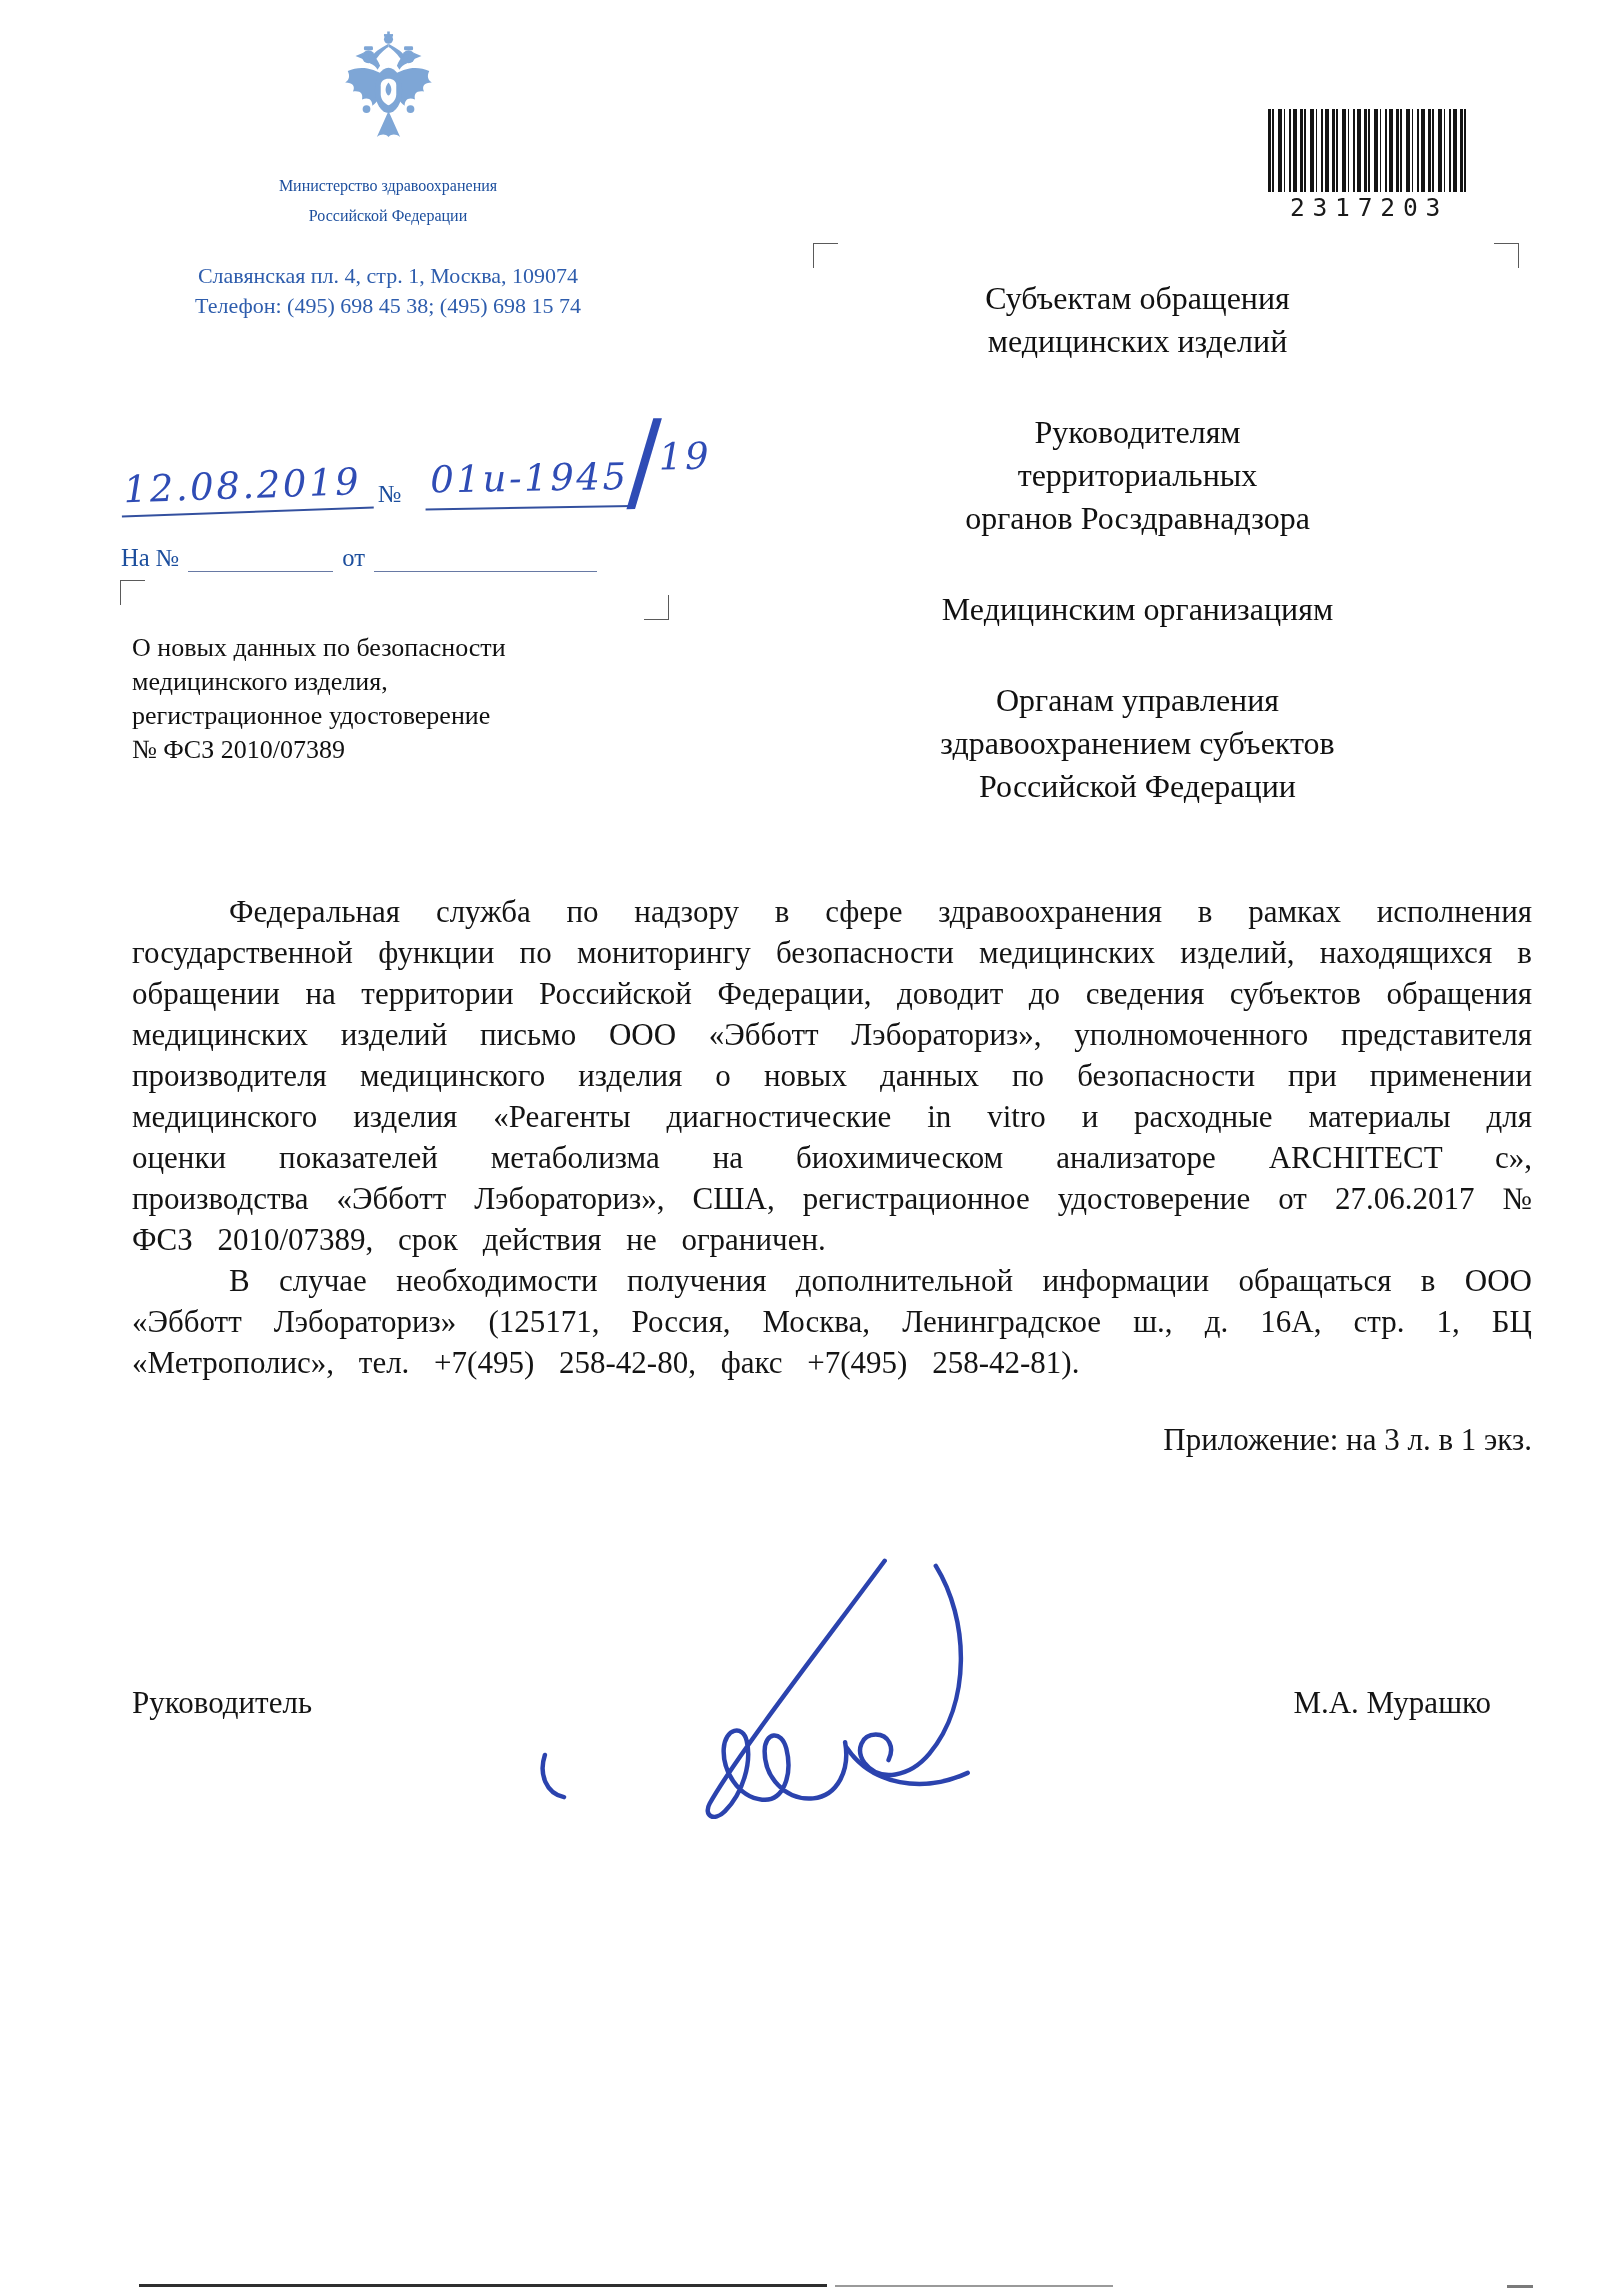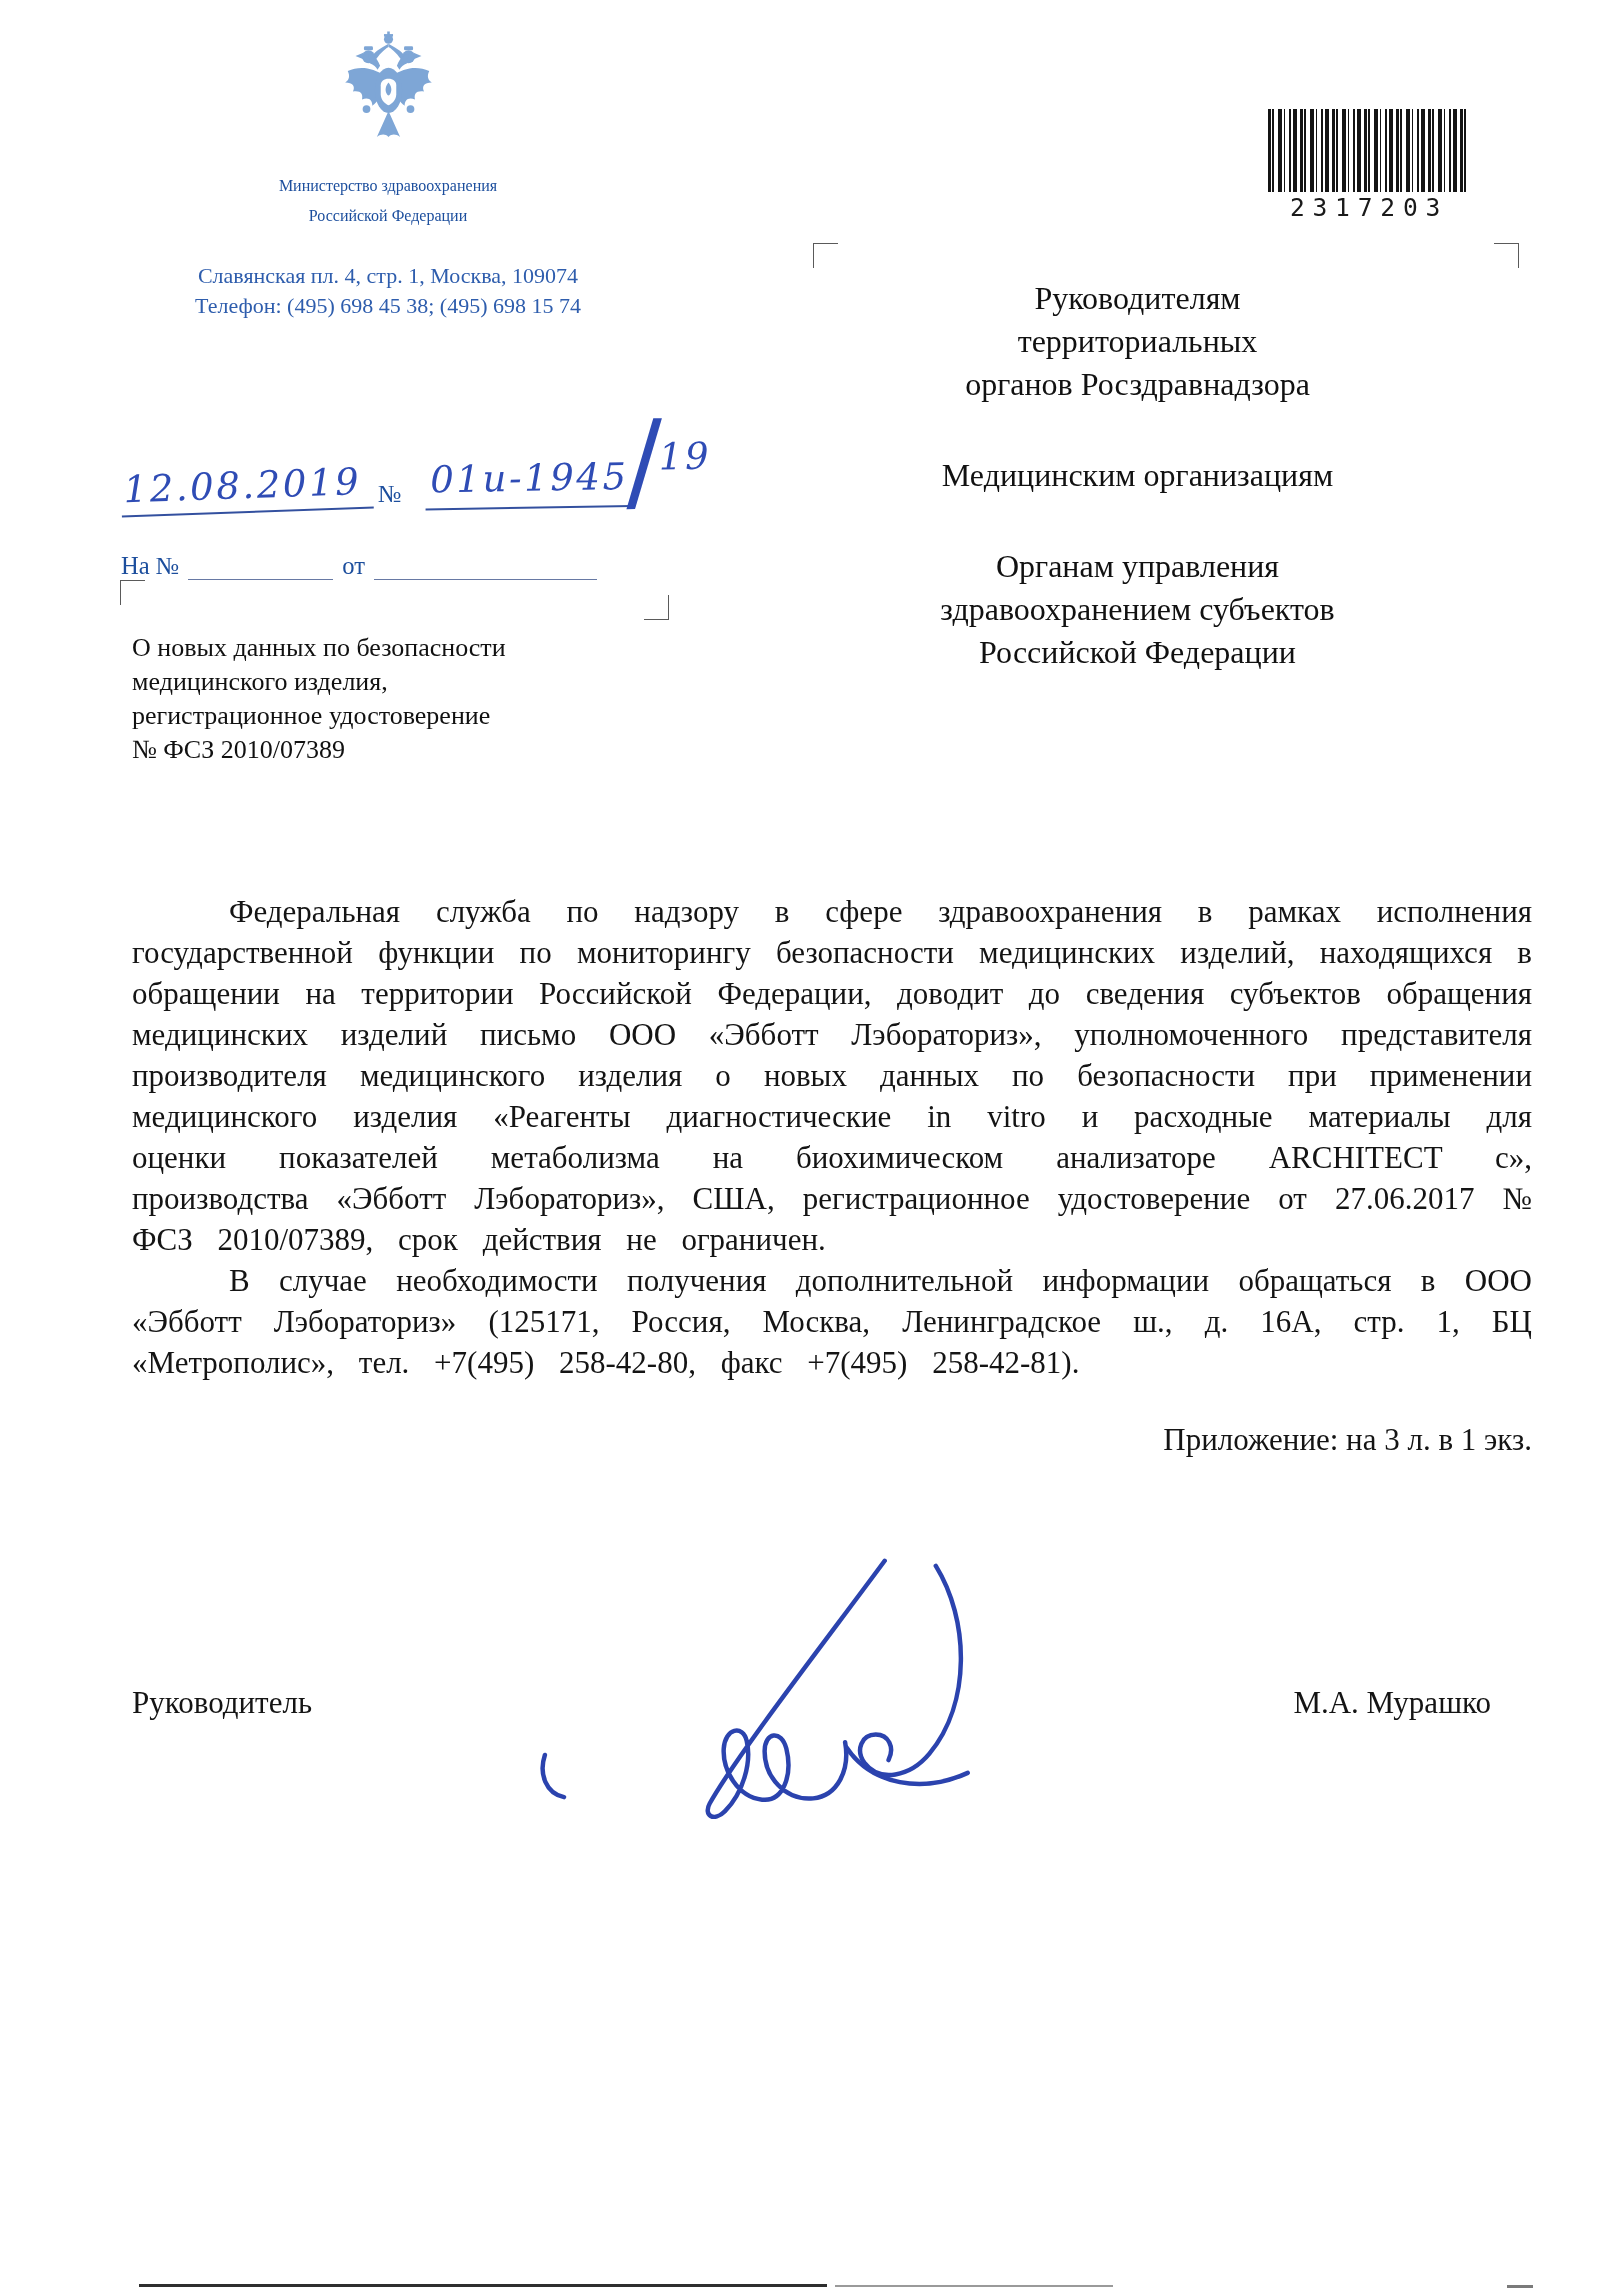--- a/index.html
+++ b/index.html
@@ -36,21 +36,21 @@
   .hand { font-family:"DejaVu Serif", serif; font-style:italic; color:#2f4cb5; }
   .hand-date {
     position:absolute; left:0; top:11.6px; font-size:37px; letter-spacing:2.6px;
     transform:rotate(-2deg); border-bottom:2.6px solid #33509f; padding:0 11.6px 3.9px 2.6px;
   }
   .no-sign { position:absolute; left:257px; top:28.4px; font-size:24.6px; color:#1c4e9d; }
   .hand-no { position:absolute; left:304px; top:0; font-size:37px; letter-spacing:2.6px; transform:rotate(-1deg); white-space:nowrap; }
   .hand-no-main { border-bottom:2.6px solid #33509f; padding:0 3.9px 6.5px 5.2px; }
   .big-slash { font-style:normal; font-size:110px; line-height:0; display:inline-block; position:relative; top:10.3px; margin:0 -6.5px; }
   .hand-no-year { position:relative; top:-19.4px; }
-  .reply-row { position:absolute; left:0; top:100px; font-size:24.6px; color:#1c4e9d; display:flex; align-items:flex-end; gap:9px; }
+  .reply-row { position:absolute; left:0; top:92px; font-size:24.6px; color:#1c4e9d; display:flex; align-items:flex-end; gap:9px; }
   .blank { display:inline-block; height:26px; border-bottom:1.9px solid #6779a4; }
   .blank-1 { width:145px; } .blank-2 { width:223px; }
 
   
   .cmark { position:absolute; width:24.6px; height:24.6px; }
   .cmark-recip-l { left:813px; top:243px; border-left:1.9px solid #5a5a5a; border-top:1.9px solid #5a5a5a; }
   .cmark-recip-r { left:1494px; top:243px; border-right:1.9px solid #5a5a5a; border-top:1.9px solid #5a5a5a; }
   .cmark-subj-l  { left:120px;  top:580px; border-left:1.9px solid #5a5a5a; border-top:1.9px solid #5a5a5a; }
   .cmark-subj-r  { left:644px;  top:595px; border-right:1.9px solid #5a5a5a; border-bottom:1.9px solid #5a5a5a; }
 
@@ -138,20 +138,22 @@
 <div class="cmark cmark-recip-r"></div>
 <div class="cmark cmark-subj-l"></div>
 <div class="cmark cmark-subj-r"></div>
 
 <div class="subject">О новых данных по безопасности
 медицинского изделия,
 регистрационное удостоверение
 № ФСЗ 2010/07389</div>
 
 <div class="recipients">
+  <div class="recipient">Субъектам обращения
+медицинских изделий</div>
   <div class="recipient">Руководителям
 территориальных
 органов Росздравнадзора</div>
   <div class="recipient">Медицинским организациям</div>
   <div class="recipient">Органам управления
 здравоохранением субъектов
 Российской Федерации</div>
 </div>
 
 <div class="body-block">

